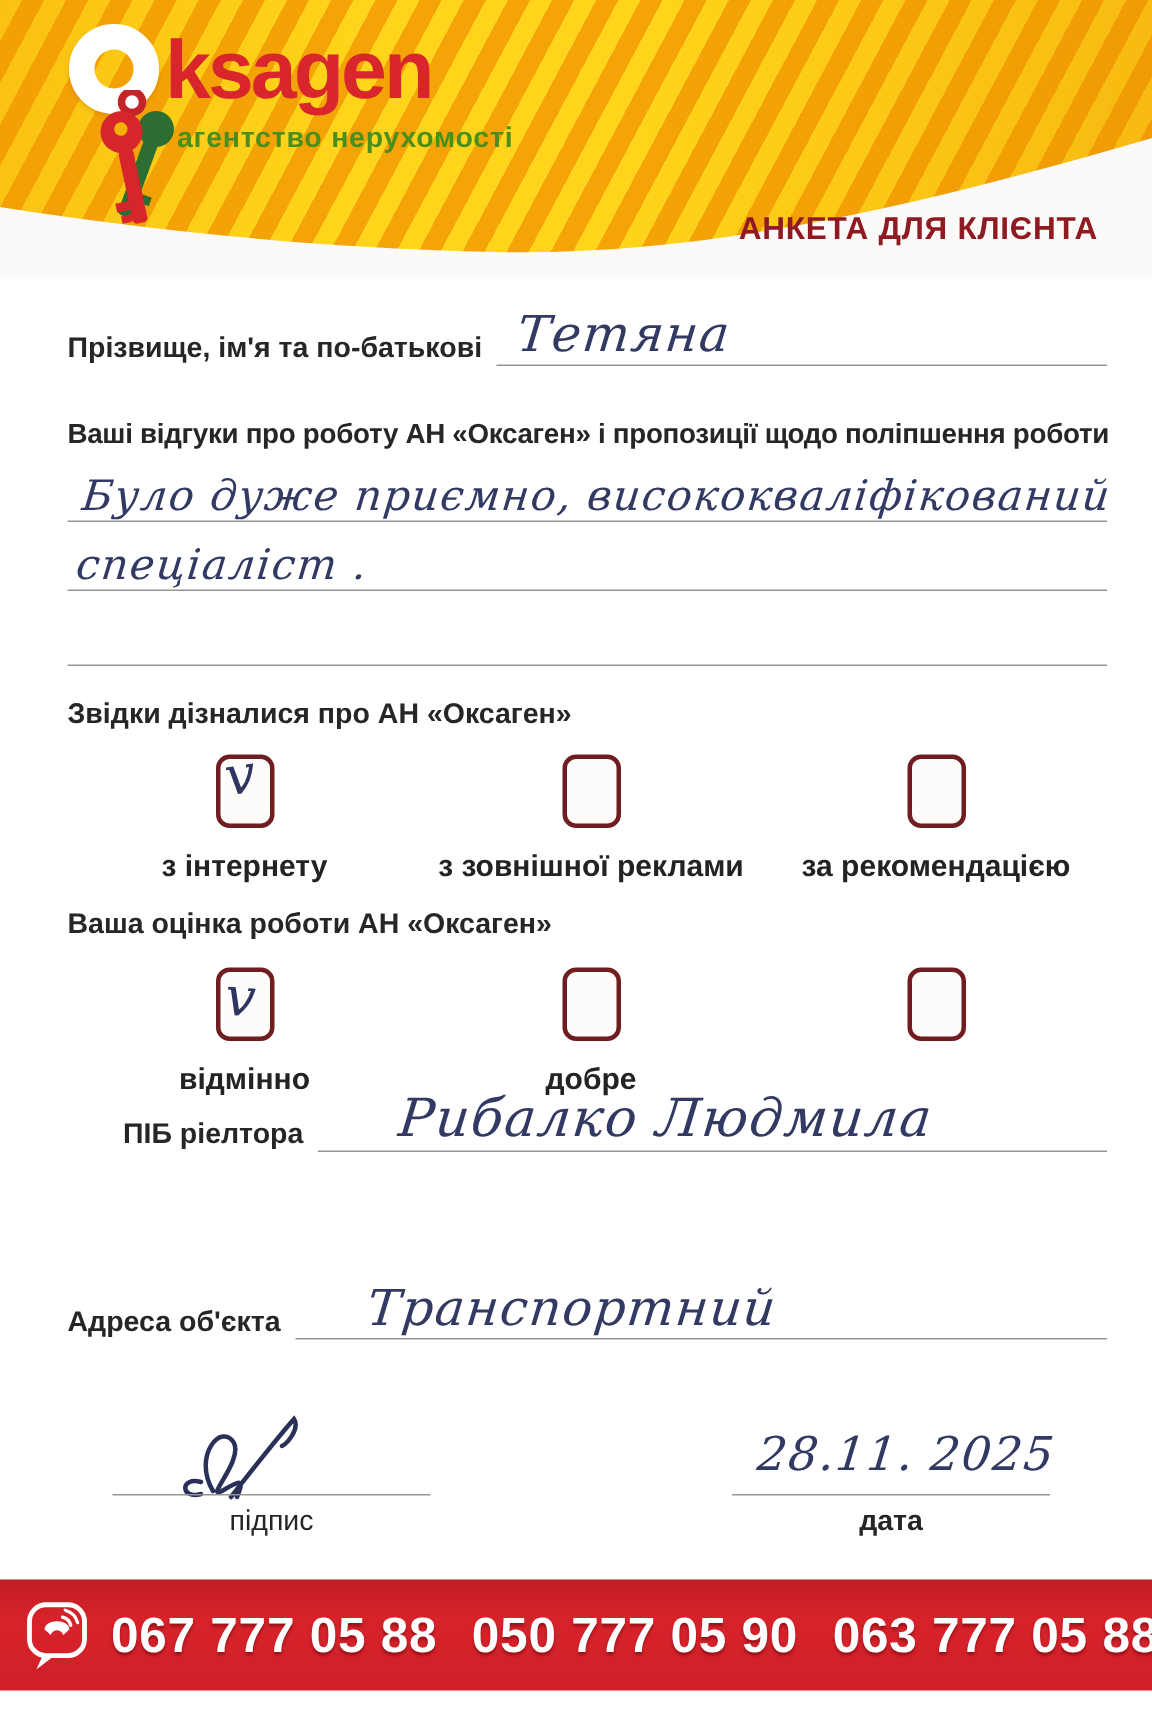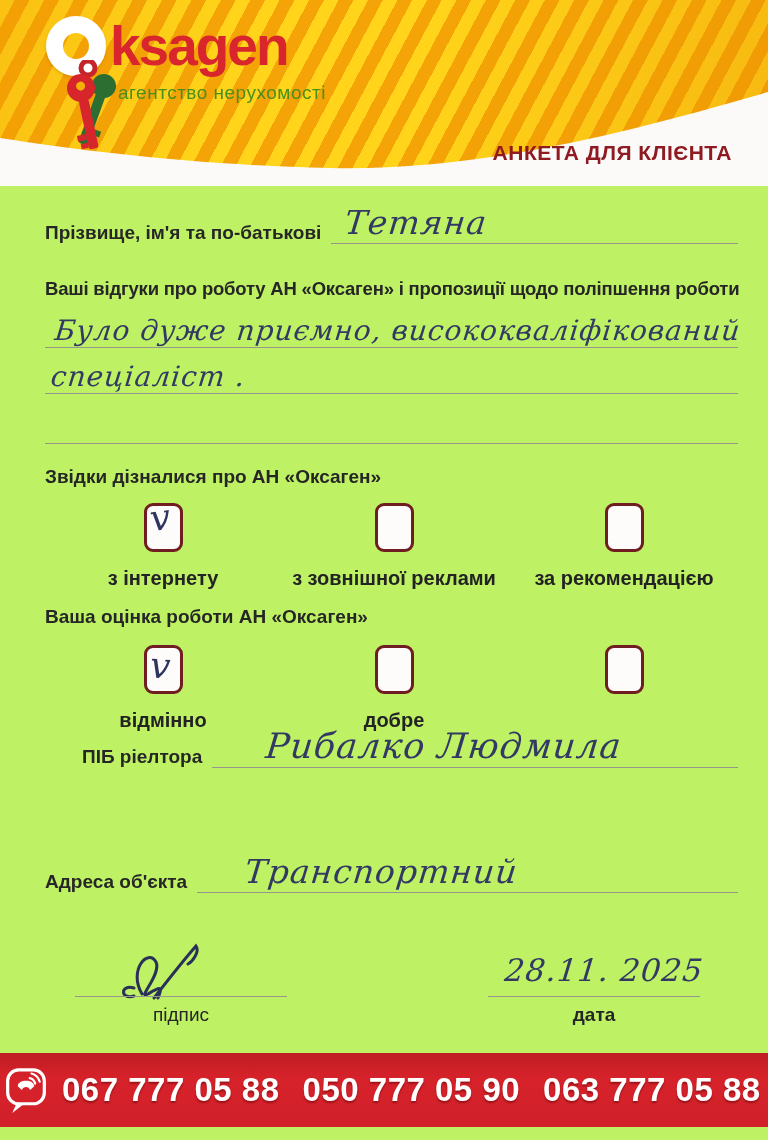--- a/index.html
+++ b/index.html
@@ -1,18 +1,18 @@
 <!DOCTYPE html>
 <html><head>
 <meta charset="utf-8">
 <style>
   html,body{margin:0;padding:0;background:#e9e7e2;}
   .page{
     position:relative;width:768px;height:1140px;margin:0 auto;
-    background:#bef264;overflow:hidden;
+    background:#ffffff;overflow:hidden;
     font-family:"Liberation Sans",sans-serif;color:#262626;
   }
   
   .header{position:absolute;top:0;left:0;width:768px;height:186px;}
   .stripes{
     position:absolute;inset:0;
     background:
       linear-gradient(100deg,rgba(238,150,0,.30),rgba(238,150,0,0) 30%,rgba(238,150,0,0) 55%,rgba(234,140,0,.38)),
       repeating-linear-gradient(118deg,#ffd41a 0 13px,#f4a406 13px 26px);
   }
@@ -22,21 +22,21 @@
     position:absolute;left:10px;top:8px;width:26px;height:26px;
     border:17px solid #fff;border-radius:50%;
     box-shadow:0 2px 3px rgba(150,90,0,.25);
   }
   .logo-word{
     position:absolute;left:74px;top:6px;
     font-size:55px;font-weight:bold;color:#d8262c;letter-spacing:-2px;
   }
   .logo-tagline{
     position:absolute;left:82px;top:74px;
-    font-size:19px;font-weight:normal;color:#4a8f1d;letter-spacing:.5px;white-space:nowrap;
+    font-size:19px;font-weight:bold;color:#4a8f1d;letter-spacing:.5px;white-space:nowrap;
   }
   .keys{position:absolute;left:12px;top:52px;}
   .site{
     position:absolute;right:42px;top:26px;
     font-size:30px;font-weight:bold;color:#161616;letter-spacing:0;
   }
   .form-title{
     position:absolute;top:141px;right:36px;margin:0;
     font-size:21px;font-weight:bold;color:#8f1a22;letter-spacing:.5px;
   }
@@ -70,21 +70,21 @@
   .sig-scribble{position:absolute;left:108px;top:942px;}
   .sig-line{position:absolute;left:75px;top:996px;width:212px;border-bottom:1.6px solid #979590;}
   .sig-label{position:absolute;left:75px;top:1004px;width:212px;text-align:center;font-size:19px;font-weight:normal;}
   .date-value{position:absolute;left:505px;top:952px;font-size:31px;}
   .date-line{position:absolute;left:488px;top:996px;width:212px;border-bottom:1.6px solid #979590;}
   .date-label{position:absolute;left:488px;top:1004px;width:212px;text-align:center;font-size:19px;font-weight:bold;}
   
   .footer{
     position:absolute;left:0;top:1053px;width:768px;height:74px;
     background:linear-gradient(180deg,#bf1d24,#d7222a 35%,#d0202a);
-    display:flex;align-items:center;padding:0 4px;box-sizing:border-box;
+    display:flex;align-items:center;padding:0 16px;box-sizing:border-box;
   }
   .phone-icon{flex:0 0 auto;margin-right:14px;}
   .phone-num{
     color:#fff;font-size:33px;font-weight:bold;letter-spacing:.5px;white-space:nowrap;
     text-shadow:0 2px 2px rgba(80,0,0,.45);margin-right:23px;
   }
   .phone-num:last-child{margin-right:0;}
 </style>
 </head>
 <body>

